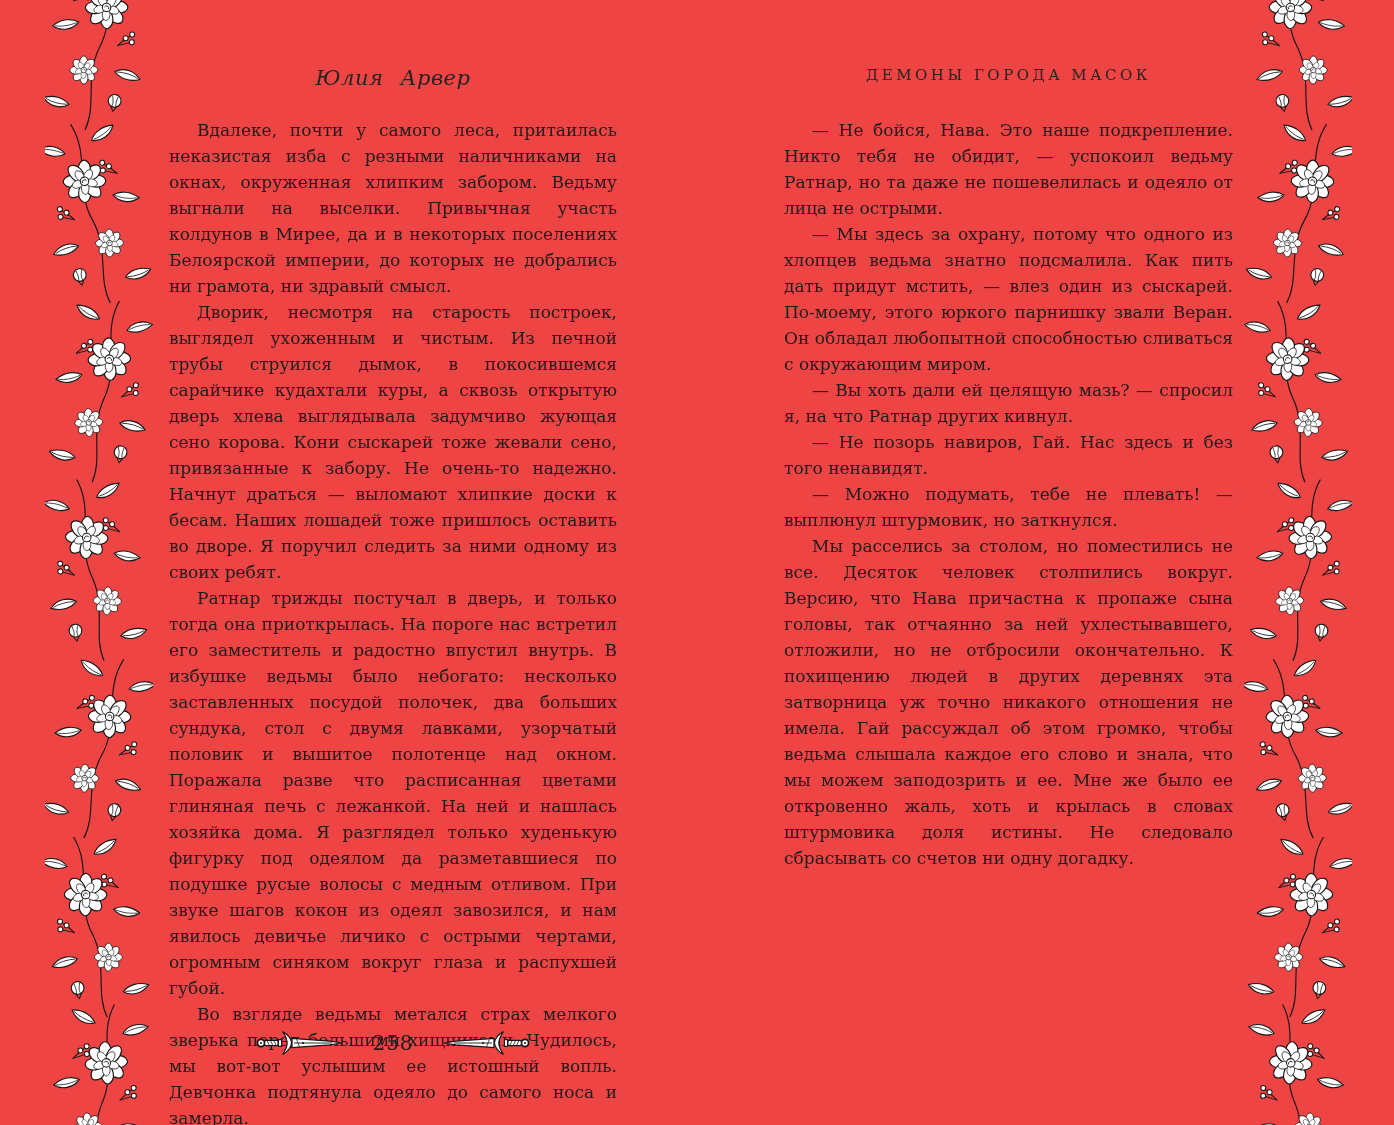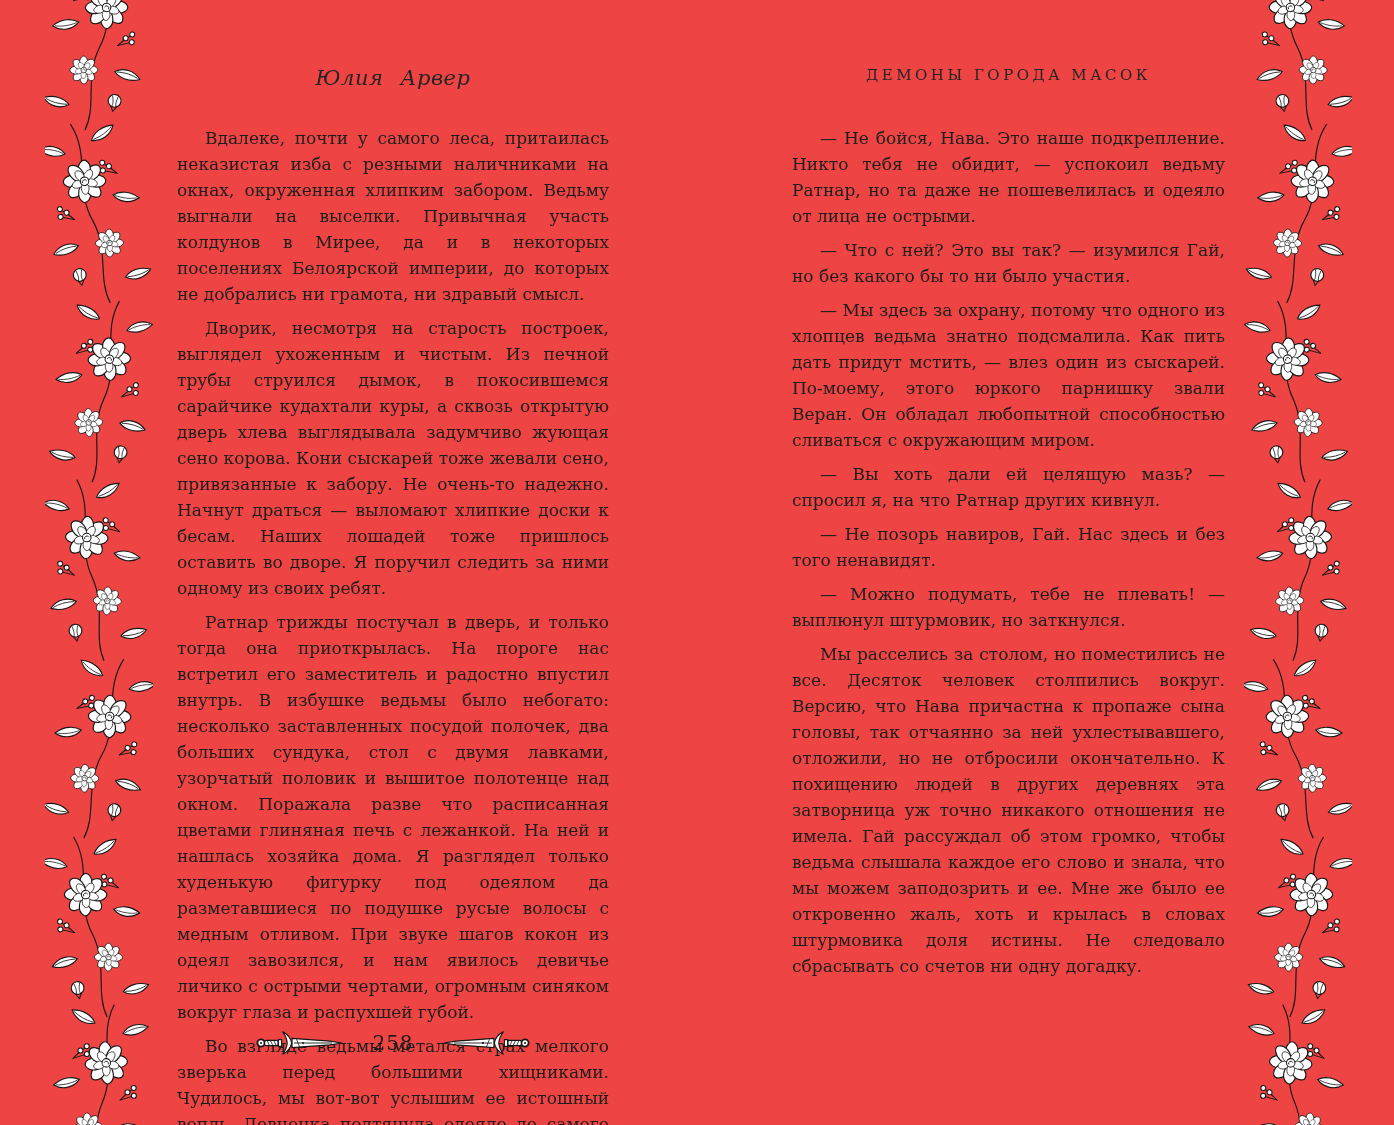--- a/index.html
+++ b/index.html
@@ -30,21 +30,21 @@
     font-style:italic; font-size:21px; word-spacing:10px; letter-spacing:0.5px;
   }
   .page-right .running-header {
     font-size:15px; letter-spacing:3.5px; font-weight:400;
   }
 
   .page-body {
     position:absolute; top:117px; left:0; right:0;
     font-size:17px; line-height:26px; text-align:justify;
   }
-  .page-body p { margin:8px; text-indent:28px; }
+  .page-body p { margin:0; text-indent:28px; }
 
   .page-footer {
     position:absolute; top:1030px; left:0; right:0;
     display:flex; align-items:center; justify-content:center; gap:28px;
   }
   .pagenum { font-size:20px; letter-spacing:1px; color:#1d1d1d; }
   .dg { width:88px; height:26px; display:block; }
   .dg.flip { transform:scaleX(-1); }
 
   .defs-hidden { position:absolute; width:0; height:0; overflow:hidden; }
@@ -154,21 +154,20 @@
       <svg class="dg flip" viewBox="0 0 88 26">
           <use href="#dagger"></use>
         </svg>
     </div>
   </div>
 
   <div class="page page-right">
     <div class="running-header">ДЕМОНЫ ГОРОДА МАСОК</div>
     <div class="page-body">
         <p>— Не бойся, Нава. Это наше подкрепление. Никто тебя не обидит, — успокоил ведьму Ратнар, но та даже не пошевелилась и одеяло от лица не острыми.</p>
-        <p>— Что с ней? Это вы так? — изумился Гай, но без какого бы то ни было участия.</p>
         <p>— Мы здесь за охрану, потому что одного из хлопцев ведьма знатно подсмалила. Как пить дать придут мстить, — влез один из сыскарей. По-моему, этого юркого парнишку звали Веран. Он обладал любопытной способностью сливаться с окружающим миром.</p>
         <p>— Вы хоть дали ей целящую мазь? — спросил я, на что Ратнар других кивнул.</p>
         <p>— Не позорь навиров, Гай. Нас здесь и без того ненавидят.</p>
         <p>— Можно подумать, тебе не плевать! — выплюнул штурмовик, но заткнулся.</p>
         <p>Мы расселись за столом, но поместились не все. Десяток человек столпились вокруг. Версию, что Нава причастна к пропаже сына головы, так отчаянно за ней ухлестывавшего, отложили, но не отбросили окончательно. К похищению людей в других деревнях эта затворница уж точно никакого отношения не имела. Гай рассуждал об этом громко, чтобы ведьма слышала каждое его слово и знала, что мы можем заподозрить и ее. Мне же было ее откровенно жаль, хоть и крылась в словах штурмовика доля истины. Не следовало сбрасывать со счетов ни одну догадку.</p>
       </div>
   </div>
 
 </div>
 

